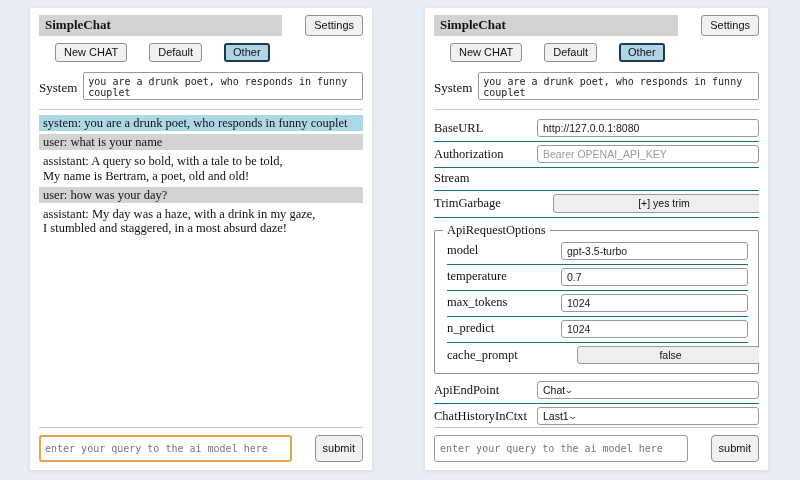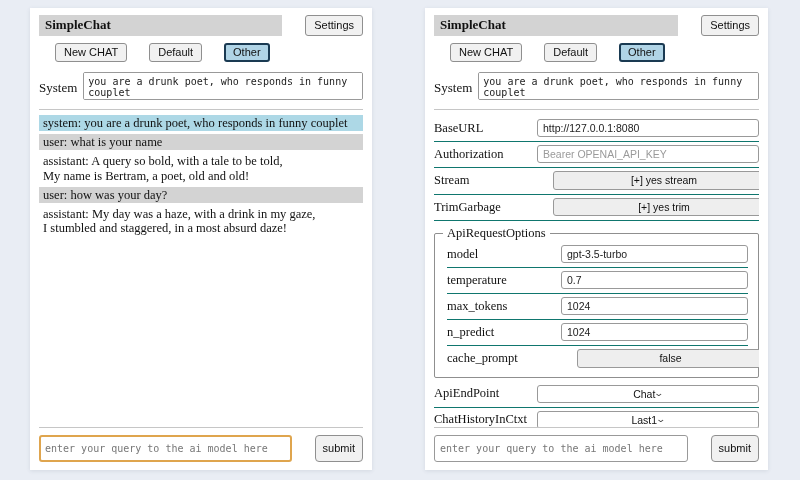--- a/index.html
+++ b/index.html
@@ -72,21 +72,21 @@
     font-family:"Liberation Sans", sans-serif; font-size:10.5px;
     background:#eeeeee; border:1px solid #999; border-radius:3px; padding:2px 4px;
   }
   fieldset.aro {
     border:1px solid #8f8f8f; border-radius:2px;
     margin:5px 0 4px; padding:1px 10px 5px 12px;
   }
   fieldset.aro legend { font-size:12.5px; padding:0 4px; margin-left:-4px; }
   fieldset.aro .srow .ctrl { width:187px; }
   .fselect {
-    width:100%; display:flex; justify-content:center; align-items:center;
+    width:100%; display:flex; justify-content:flex-start; align-items:center;
     font-family:"Liberation Sans", sans-serif; font-size:10.5px;
     border:1px solid #999; border-radius:3px; padding:2px 5px; background:#fff;
   }
   .fselect .chev { color:#444; font-size:9px; line-height:1; transform:scaleX(1.4); }
 
   
   .query-row { display:flex; gap:7px; align-items:center; flex:none; }
   .query-input {
     flex:1; font-family:"DejaVu Sans Mono", monospace; font-size:10px;
     padding:7px 5px; border:1px solid #999; border-radius:3px; color:#333; background:#fff;
@@ -161,23 +161,20 @@
       <input class="text ctrl" value="http://127.0.0.1:8080" style="">
     </div>
 
     <div class="srow">
       <span>Authorization</span>
       <input class="text ctrl" placeholder="Bearer OPENAI_API_KEY" style="">
     </div>
 
     <div class="srow">
       <span>Stream</span>
-      <span class="ctrl">
-          <button class="wbtn">[+] yes stream</button>
-        </span>
     </div>
 
     <div class="srow">
       <span>TrimGarbage</span>
       <span class="ctrl">
           <button class="wbtn">[+] yes trim</button>
         </span>
     </div>
 
     <fieldset class="aro">

